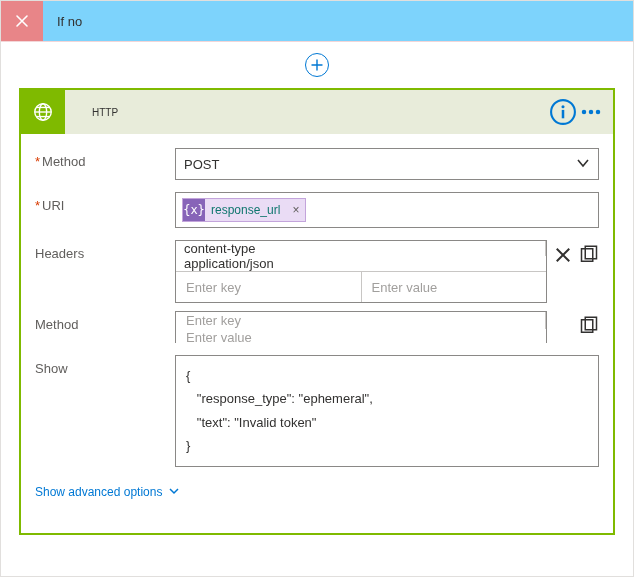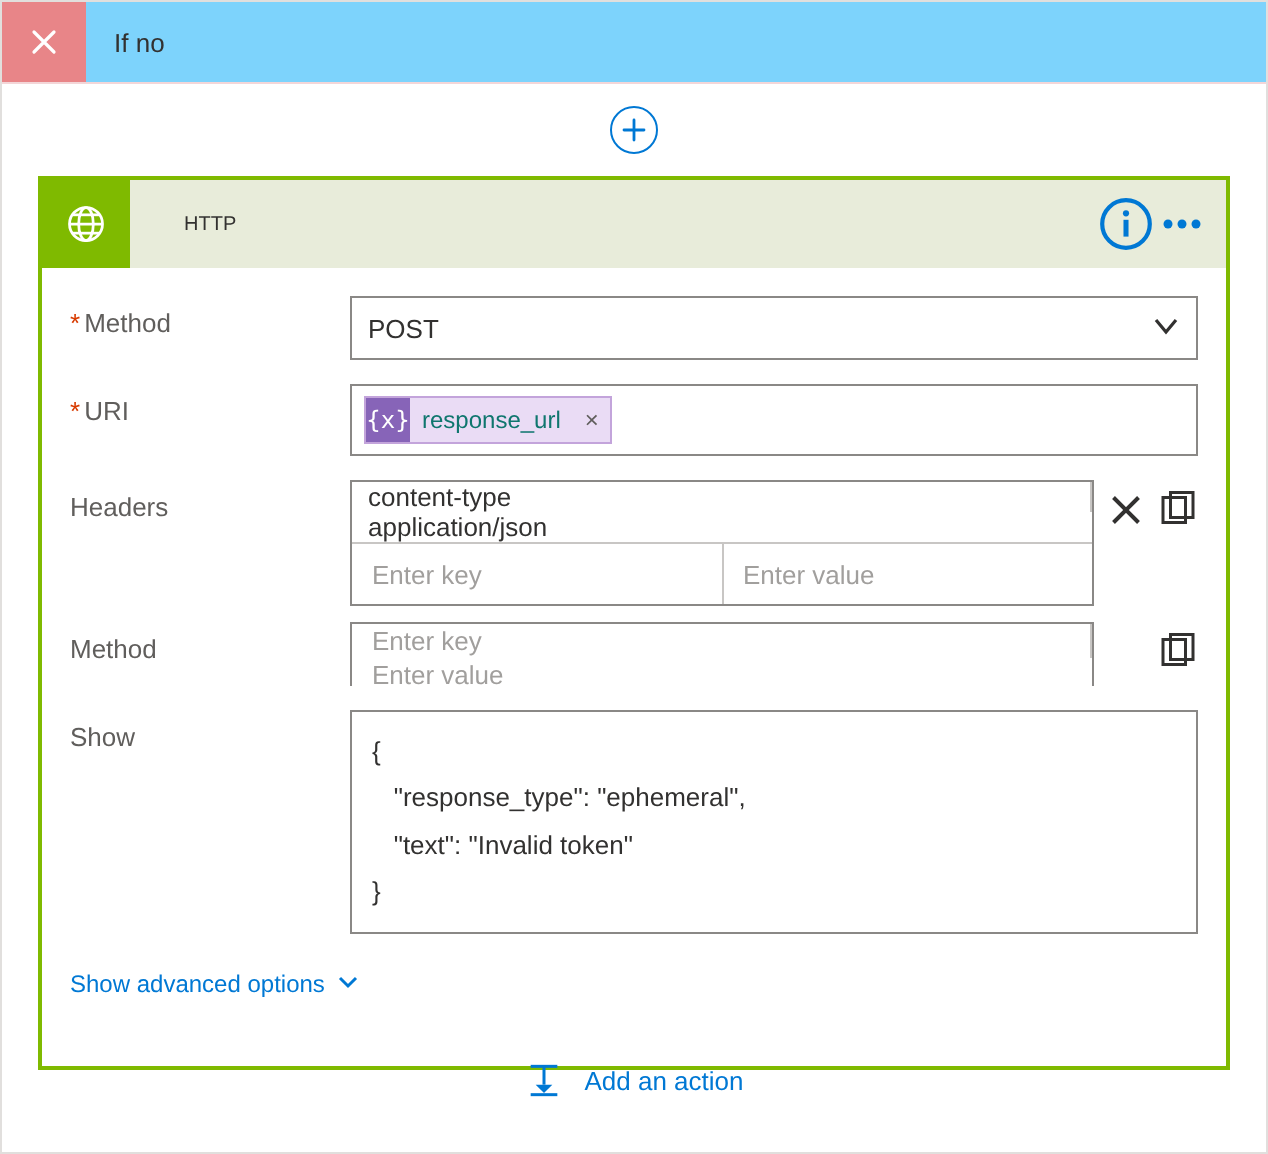--- a/index.html
+++ b/index.html
@@ -422,25 +422,14 @@
         <span>
           <svg viewBox="0 0 12 12">
               <path d="M2 4 L6 8 L10 4" fill="none" stroke="#0078d4" stroke-width="1.5"></path>
             </svg>
         </span>
       </div>
 
     </div>
   </div>
 
-  <div class="footer-action">
-    <span>
-      <svg viewBox="0 0 24 24" fill="none" stroke="#0078d4" stroke-width="1.8">
-        <path d="M4 5 H20"></path>
-        <path d="M12 5 V16"></path>
-        <path d="M7 16 L12 21 L17 16 Z" fill="#0078d4" stroke="none"></path>
-        <path d="M4 22 H20"></path>
-      </svg>
-    </span>
-    <span>Add an action</span>
-  </div>
 
 </div>
 
 </body></html>

